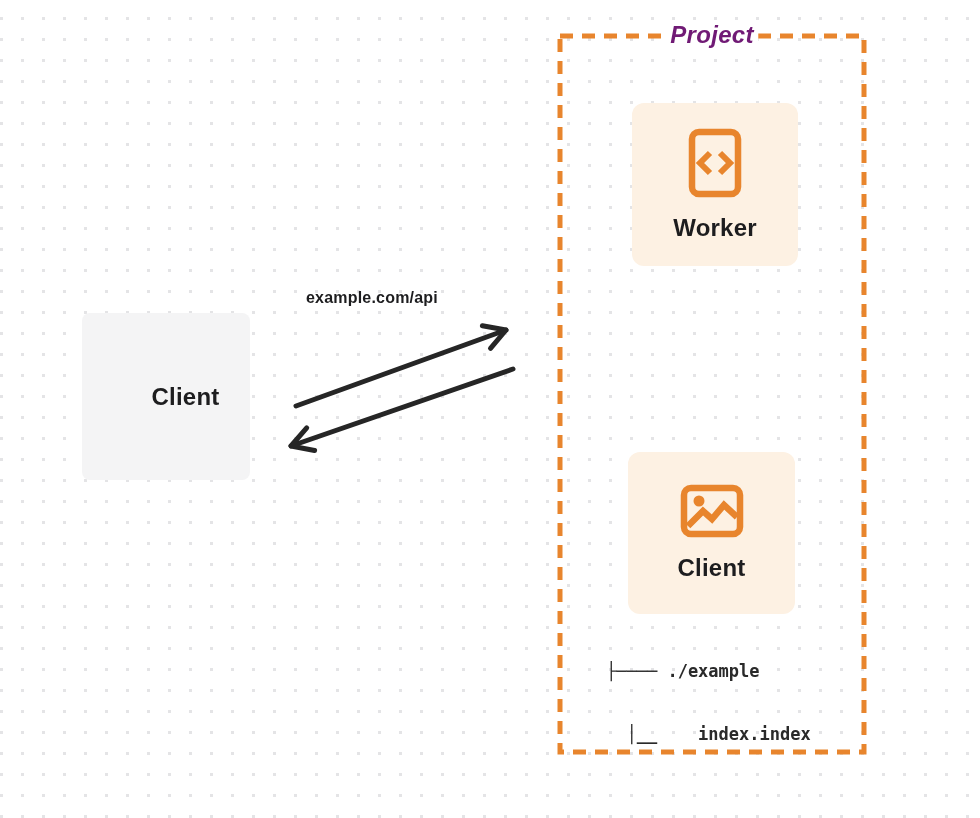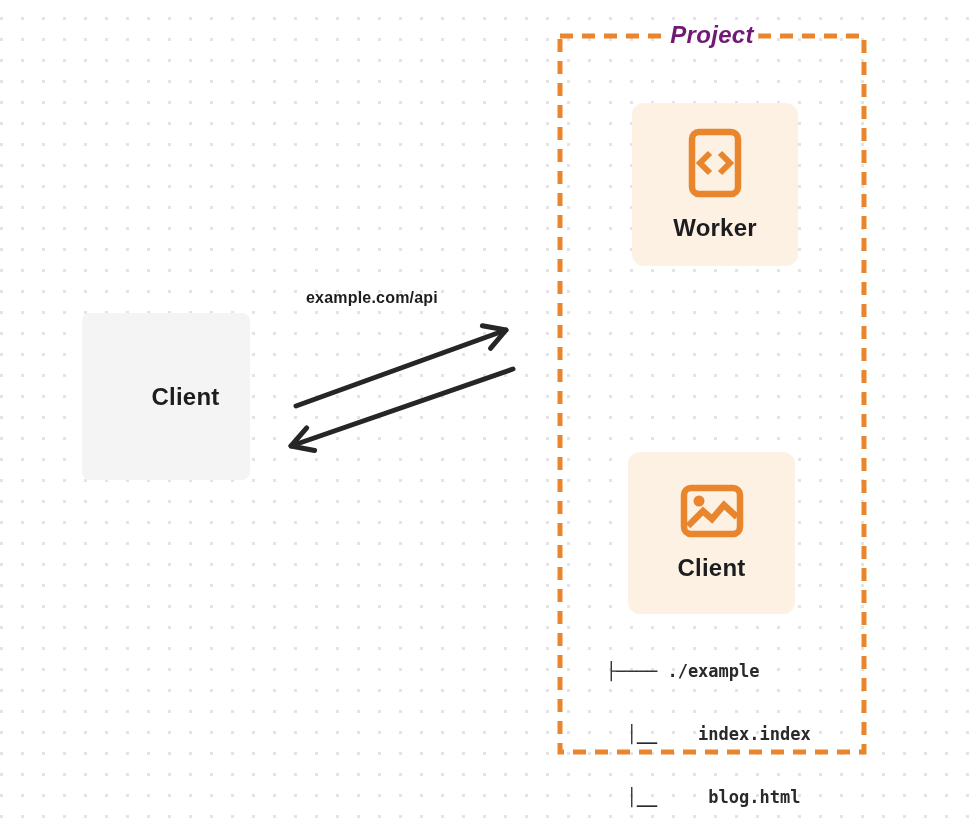--- a/index.html
+++ b/index.html
@@ -97,17 +97,16 @@
       <rect x="4" y="4" width="56" height="46" rx="7" fill="none" stroke="#e8852d" stroke-width="6.5"></rect>
       <circle cx="19" cy="17" r="5.5" fill="#e8852d"></circle>
       <polyline points="8,42 23,27 32,35 44,21 57,33" fill="none" stroke="#e8852d" stroke-width="6.5" stroke-linejoin="miter"></polyline>
     </svg>
     <span class="card-label">Client</span>
   </div>
 
   <div class="file-tree">
     <div>├──── ./example</div>
     <div>  │__    index.index</div>
-    <div>  │__     blog.html</div>
     
   </div>
 
 </div>
 
 </body></html>

